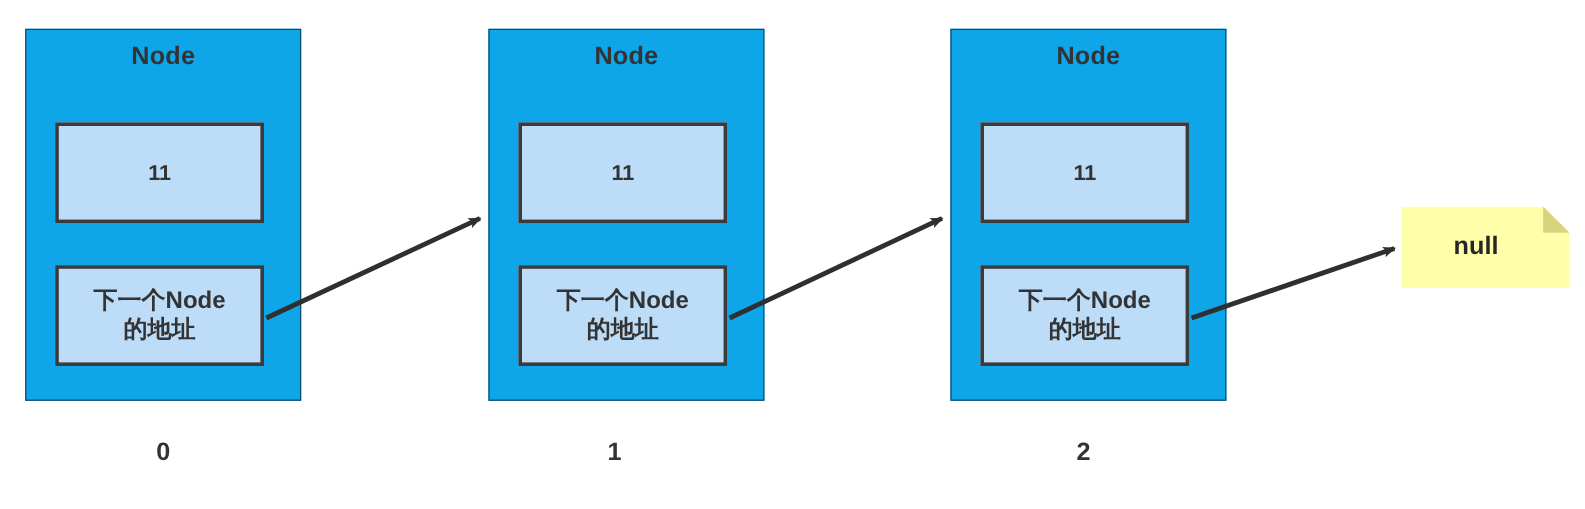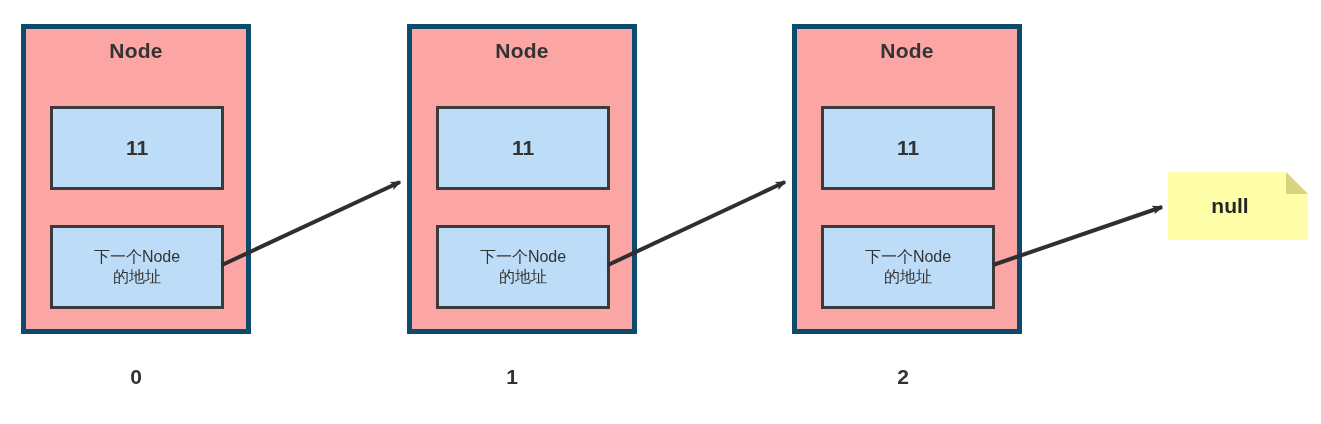--- a/index.html
+++ b/index.html
@@ -11,22 +11,22 @@
     position: relative;
     width: 1321px;
     height: 424px;
     background: #ffffff;
     font-family: "Liberation Sans", "DejaVu Sans", sans-serif;
     overflow: hidden;
   }
   .node-box {
     position: absolute;
     box-sizing: border-box;
-    background: #fca5a5;
-    border: 5px solid #0c4a6e;
+    background: #0ea5e9;
+    border: 1px solid #0c4a6e;
   }
   .node-title {
     position: absolute;
     left: 0;
     right: 0;
     top: 10px;
     text-align: center;
     font-size: 21px;
     font-weight: bold;
     color: #333333;
@@ -36,27 +36,27 @@
     position: absolute;
     box-sizing: border-box;
     background: #bcdcf7;
     border: 3px solid #3b3b3b;
     display: flex;
     align-items: center;
     justify-content: center;
     text-align: center;
   }
   .field-value {
-    font-size: 21px;
+    font-size: 18px;
     font-weight: bold;
     color: #333333;
   }
   .field-next {
-    font-size: 16px;
-    font-weight: normal;
+    font-size: 20px;
+    font-weight: bold;
     color: #333333;
     line-height: 1.22;
     white-space: pre-line;
   }
   .index-label {
     position: absolute;
     text-align: center;
     font-size: 21px;
     font-weight: bold;
     color: #333333;

